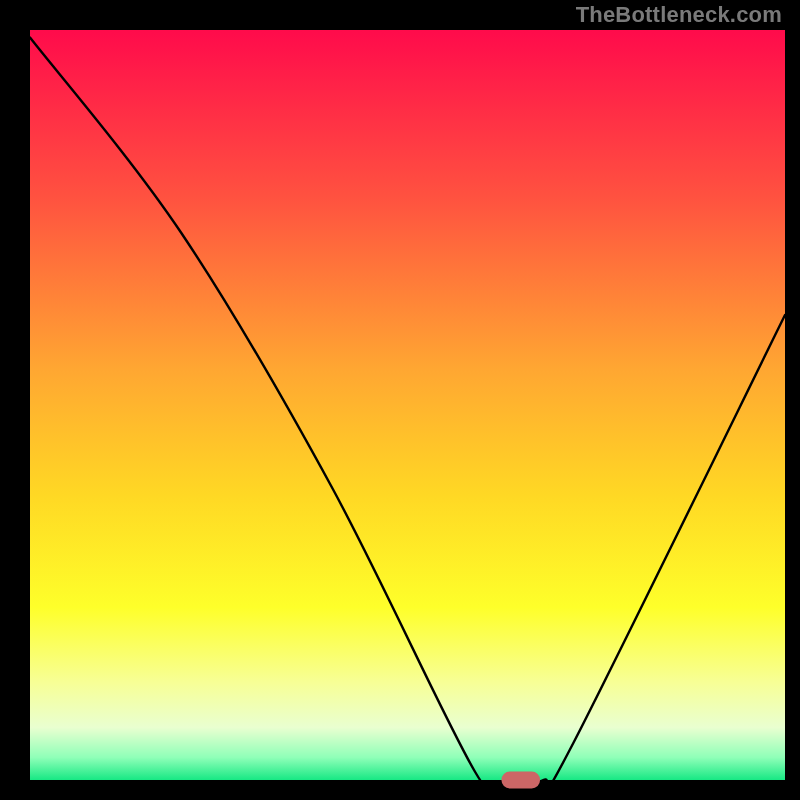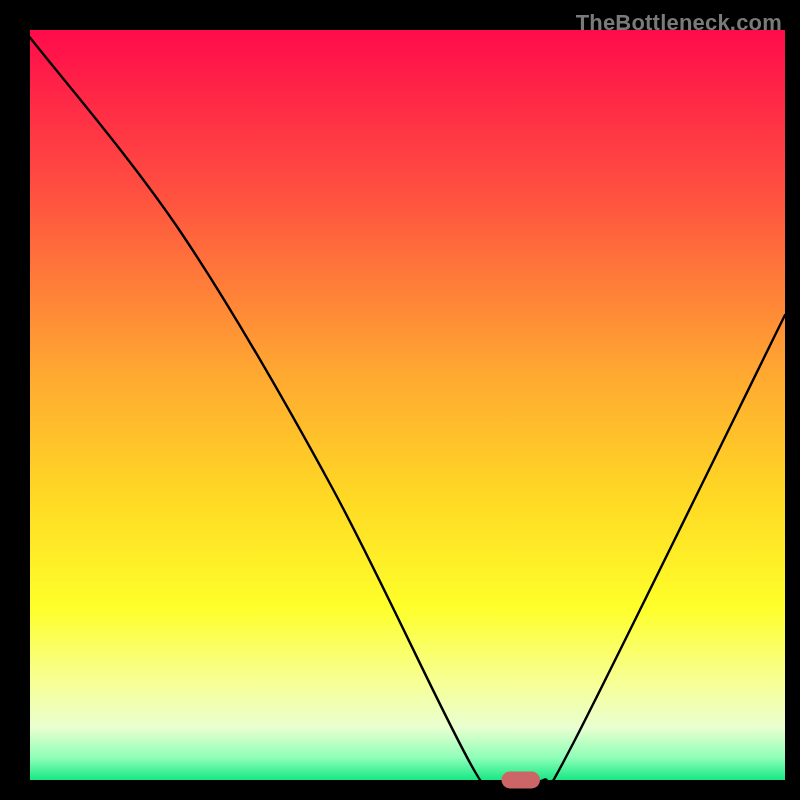--- a/index.html
+++ b/index.html
@@ -10,21 +10,21 @@
     background: #000000;
     overflow: hidden;
   }
   .container {
     position: relative;
     width: 800px;
     height: 800px;
   }
   .attribution {
     position: absolute;
-    top: 10px;
+    top: 2px;
     right: 18px;
     color: #7a7a7a;
     font-family: Arial, Helvetica, sans-serif;
     font-size: 22px;
     font-weight: bold;
     letter-spacing: 0.2px;
     z-index: 3;
   }
   svg {
     display: block;

